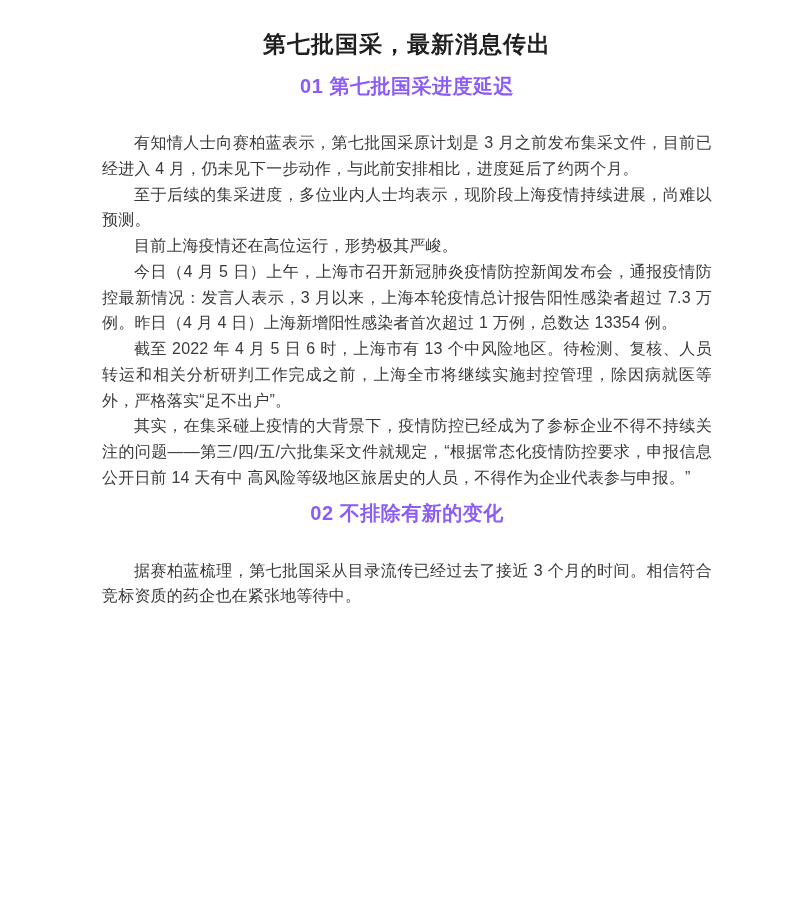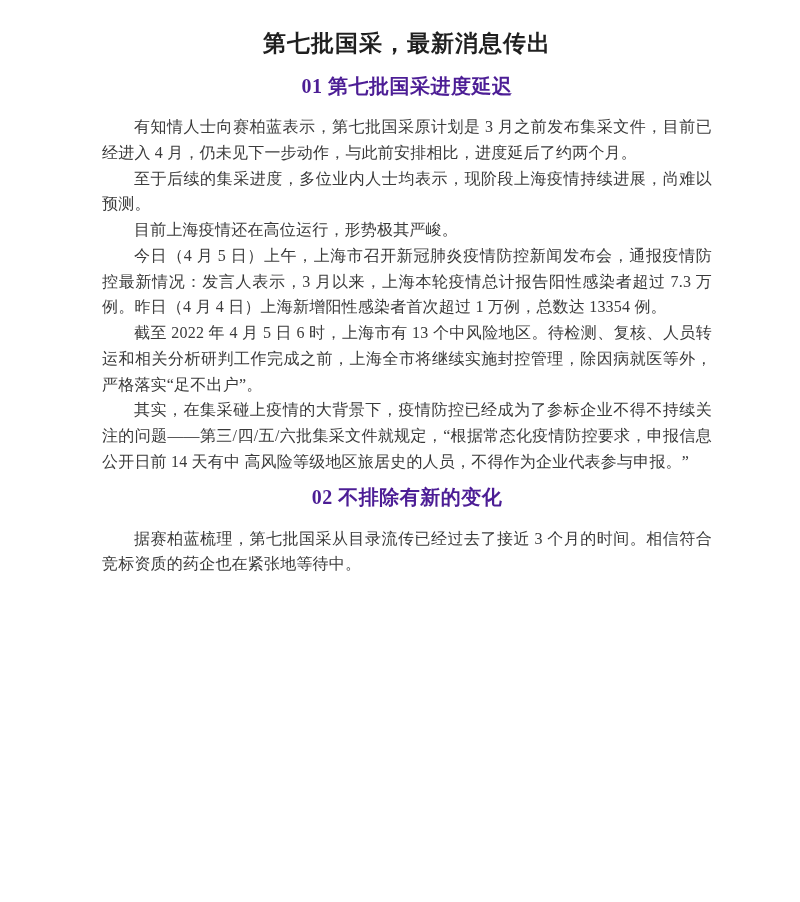--- a/index.html
+++ b/index.html
@@ -7,60 +7,60 @@
     padding: 0;
     background: #ffffff;
   }
   .page {
     position: relative;
     width: 800px;
     height: 902px;
     margin: 0 auto;
     background: #ffffff;
     overflow: hidden;
-    font-family: Liberation Serif, serif;
+    font-family: Liberation Sans, sans-serif;
     color: #3a3a3a;
     box-sizing: border-box;
     padding: 0 88px 0 102px;
   }
   .doc-title {
     margin: 0;
     padding-top: 30px;
     font-size: 23px;
     line-height: 28px;
     font-weight: bold;
     text-align: center;
     color: #1f1f1f;
     letter-spacing: 1px;
   }
   .section-heading {
     margin: 16px 0 0 0;
     font-size: 20px;
     line-height: 24px;
     font-weight: bold;
     text-align: center;
-    color: #4c1d95;
+    color: #8b5cf6;
     letter-spacing: 0.5px;
   }
   .section-heading.second {
     margin-top: 9px;
     margin-bottom: 12px;
     line-height: 26px;
   }
   .body-text p {
     margin: 0;
     font-size: 16px;
     line-height: 25.75px;
     text-align: justify;
     text-indent: 2em;
     letter-spacing: 0.2px;
     word-break: break-all;
   }
   .body-text p:first-child {
-    margin-top: 16px;
+    margin-top: 32px;
   }
   .section-2-body p {
     margin-top: 0;
   }
 </style>
 </head>
 <body>
 
 <div class="page">
 

